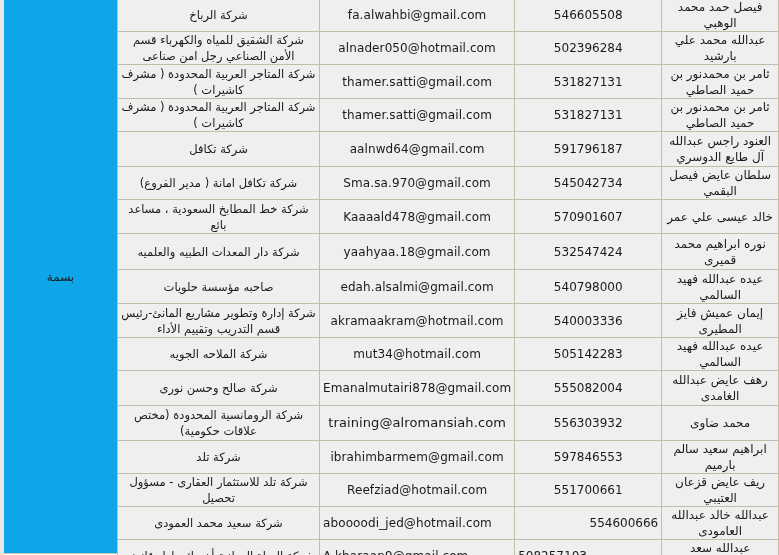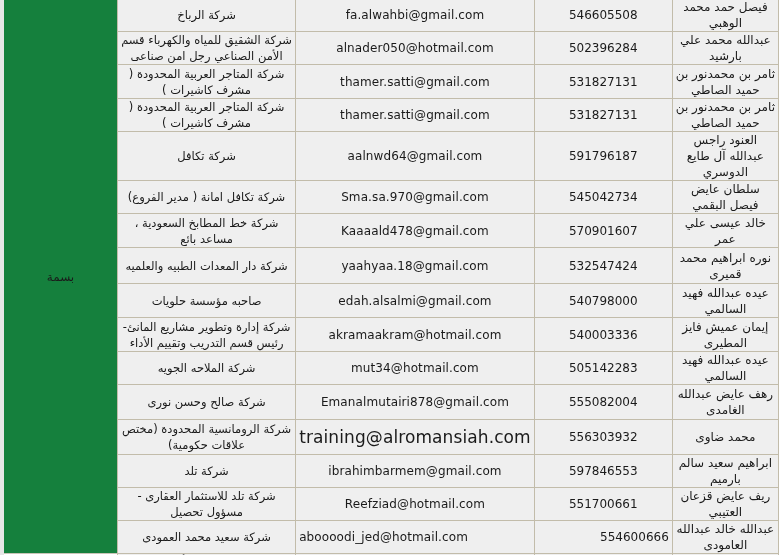--- a/index.html
+++ b/index.html
@@ -1,31 +1,31 @@
 <!DOCTYPE html>
 <html><head>
 <meta charset="utf-8">
 <style>
   html, body { margin:0; padding:0; background:#ffffff; }
   body { width:779px; height:555px; overflow:hidden; position:relative;
          font-family:"DejaVu Sans", sans-serif; color:#1a1a1a; }
   .left-strip { position:absolute; left:0; top:0; width:4px; height:555px; background:#e6e6e6; }
   .left-cell { position:absolute; left:4px; top:0; width:113px; height:553px;
-               background:#15803d; border-bottom:1px solid #c9c5b8;
+               background:#0ea5e9; border-bottom:1px solid #c9c5b8;
                display:flex; align-items:center; justify-content:center;
                font-size:12px; }
   table { position:absolute; left:117px; top:-2px; border-collapse:collapse;
           direction:rtl; table-layout:fixed; background:#efefef; }
   td { border:1px solid #c2bcaa; padding:0 3px; font-size:12px; text-align:center;
        vertical-align:middle; line-height:16px; overflow:hidden; }
   td.name { width:119px; }
   td.phone { width:131px; font-family:"DejaVu Sans", sans-serif; font-size:12px; }
   td.email { width:165px; font-size:12px; letter-spacing:0.1px; }
   td.company { width:216px; font-size:11.5px; }
-  td.email.big { font-size:17px; }
+  td.email.big { font-size:13px; }
   td.ltr-left { text-align:left; direction:ltr; }
   td.ltr-right { text-align:right; direction:ltr;padding-left:20px; }
   td.email, td.phone { direction:ltr; }
   td.company.right { text-align:center;margin-left:32px; }
 </style>
 </head>
 <body>
 
 <div class="left-strip"></div>
 <div class="left-cell">

